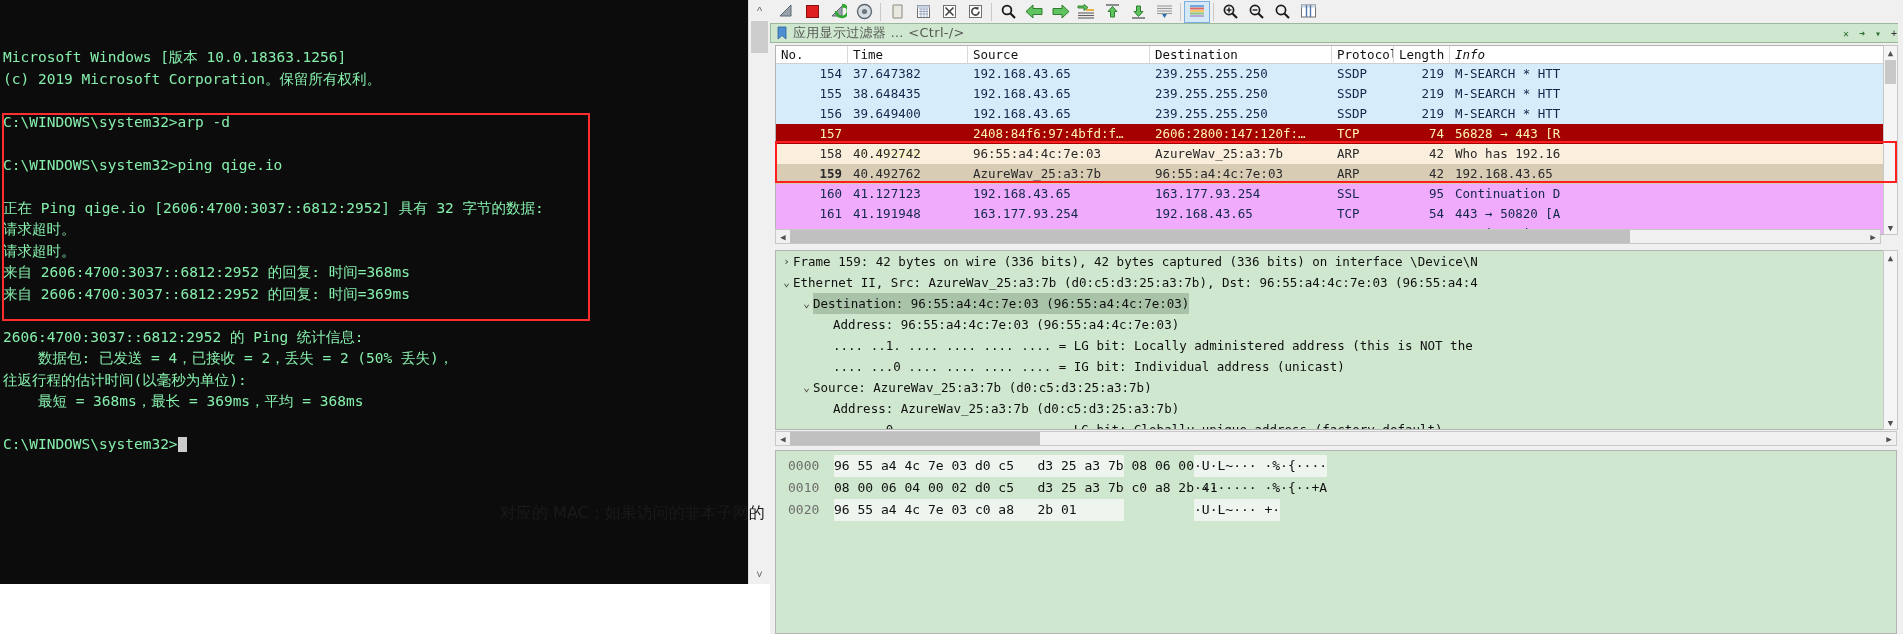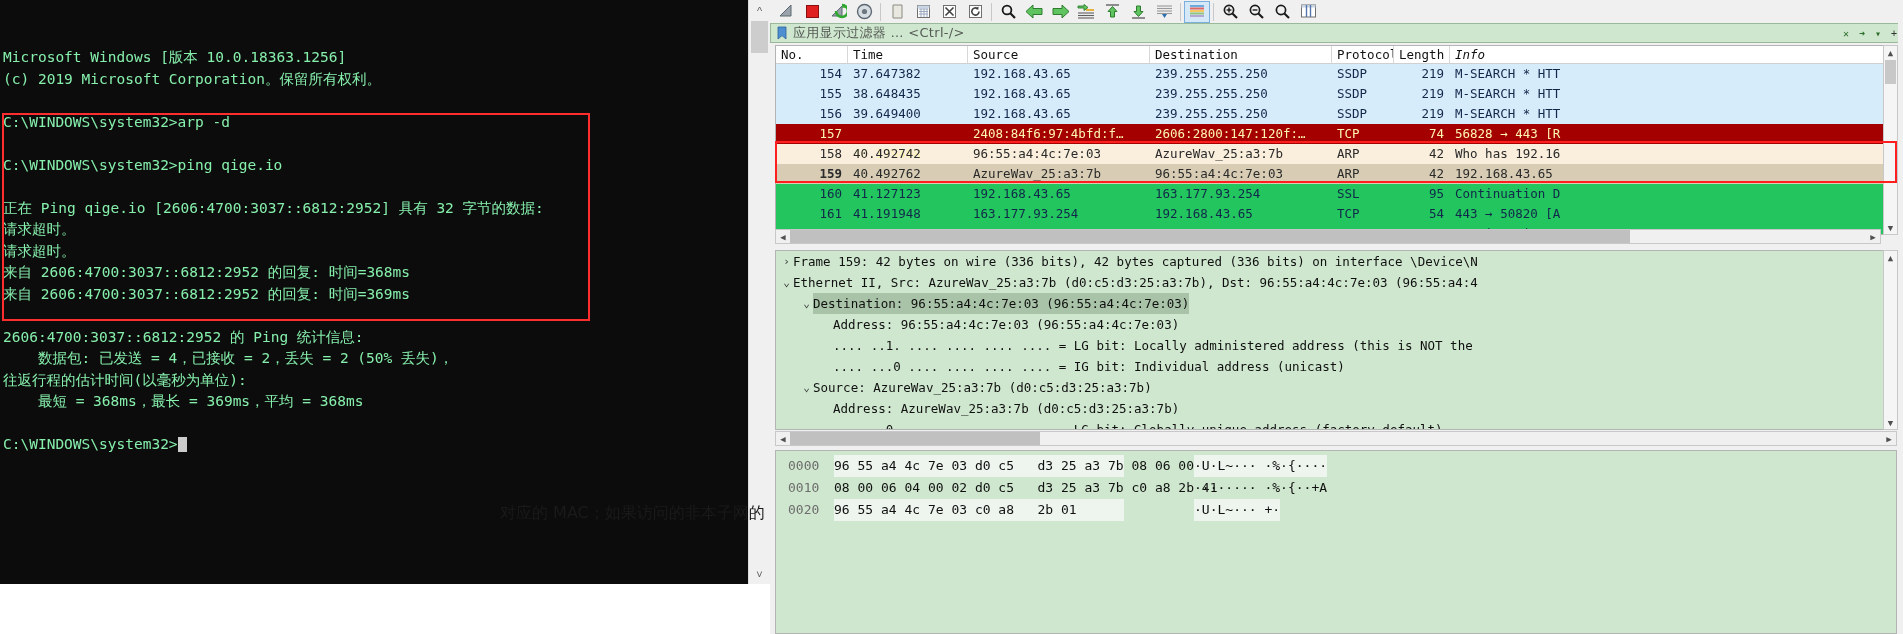--- a/index.html
+++ b/index.html
@@ -102,21 +102,21 @@
   }
   .prow{display:flex;height:20px;align-items:center;font-size:12.5px;white-space:nowrap;}
   .prow .c{height:20px;line-height:20px;padding-left:5px;box-sizing:border-box;overflow:hidden;}
   .prow .c.num{text-align:right;padding-right:6px;padding-left:0;}
   .prow .c.len{text-align:right;padding-right:6px;padding-left:0;}
 
   .row-ssdp{background:#d7ecfb;color:#12284a;}
   .row-tcp-rst{background:#a40000;color:#fdf6b0;}
   .row-arp-a{background:#faeedc;color:#2a2a2a;}
   .row-arp-b{background:#d8cdb4;color:#2a2a2a;}
-  .row-ssl{background:#22c55e;color:#12284a;}
+  .row-ssl{background:#f0abfc;color:#12284a;}
 
   
   #plist-redbox{
     position:absolute;left:5px;top:141px;width:1122px;height:42px;
     border:2px solid #ff1f1f;box-sizing:border-box;pointer-events:none;z-index:5;
   }
 
   
   #plist-hscroll{
     position:absolute;left:5px;top:229px;width:1106px;height:15px;background:#f0f0f0;

